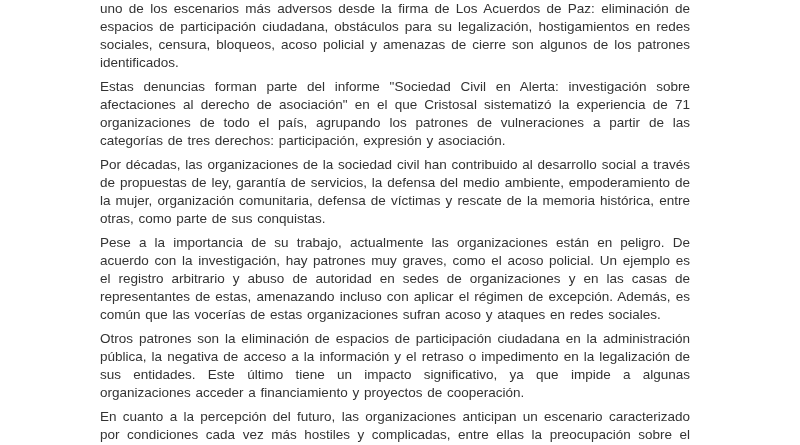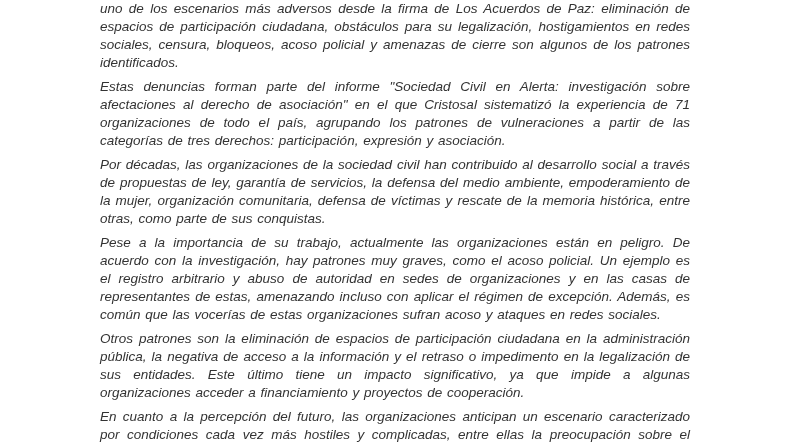--- a/index.html
+++ b/index.html
@@ -19,21 +19,20 @@
     font-family: "Liberation Sans", "DejaVu Sans", sans-serif;
     font-size: 13.5px;
     line-height: 18px;
     color: #333333;
     text-align: justify;
     overflow: hidden;
   }
   .page p {
     margin: 0 0 6px 0;
     word-spacing: 1px;
-    font-style: italic;
   }
 </style>
 </head>
 <body>
 
 <div class="page">
   <p>uno de los escenarios más adversos desde la firma de Los Acuerdos de Paz: eliminación de espacios de participación ciudadana, obstáculos para su legalización, hostigamientos en redes sociales, censura, bloqueos, acoso policial y amenazas de cierre son algunos de los patrones identificados.</p>
   <p>Estas denuncias forman parte del informe "Sociedad Civil en Alerta: investigación sobre afectaciones al derecho de asociación" en el que Cristosal sistematizó la experiencia de 71 organizaciones de todo el país, agrupando los patrones de vulneraciones a partir de las categorías de tres derechos: participación, expresión y asociación.</p>
   <p>Por décadas, las organizaciones de la sociedad civil han contribuido al desarrollo social a través de propuestas de ley, garantía de servicios, la defensa del medio ambiente, empoderamiento de la mujer, organización comunitaria, defensa de víctimas y rescate de la memoria histórica, entre otras, como parte de sus conquistas.</p>
   <p>Pese a la importancia de su trabajo, actualmente las organizaciones están en peligro. De acuerdo con la investigación, hay patrones muy graves, como el acoso policial. Un ejemplo es el registro arbitrario y abuso de autoridad en sedes de organizaciones y en las casas de representantes de estas, amenazando incluso con aplicar el régimen de excepción. Además, es común que las vocerías de estas organizaciones sufran acoso y ataques en redes sociales.</p>

